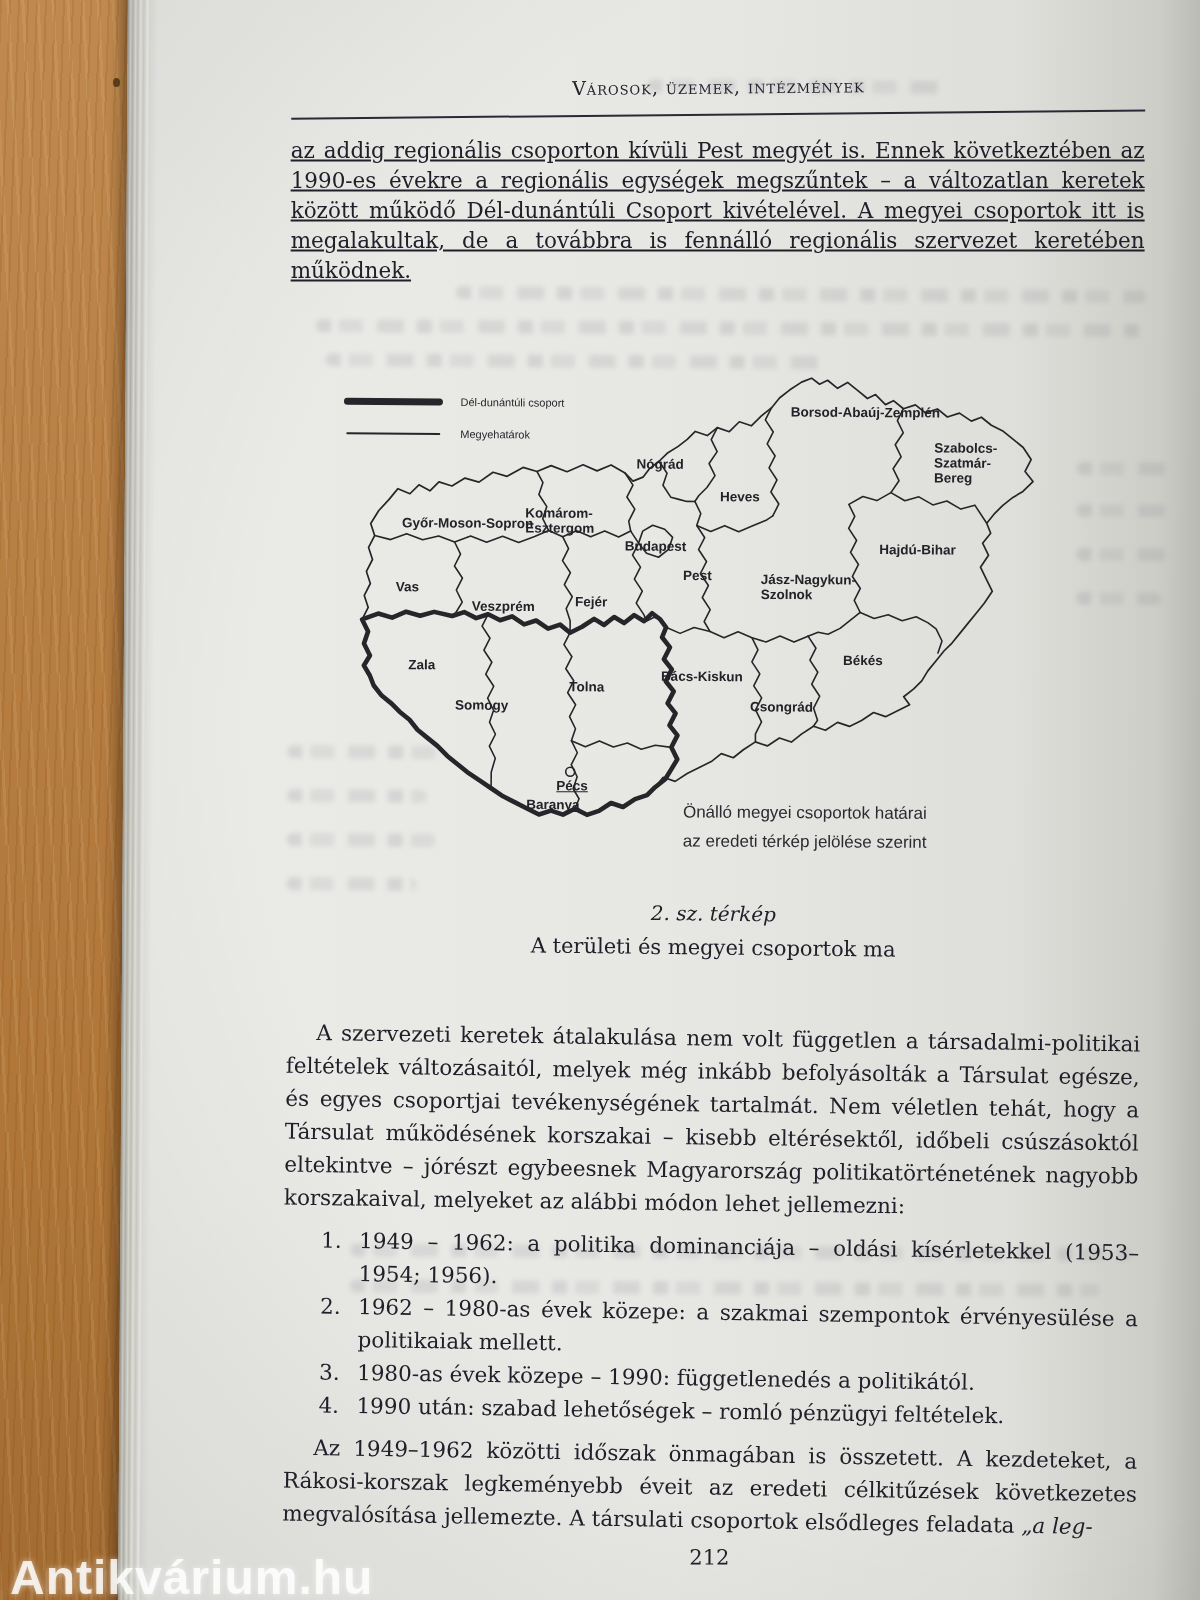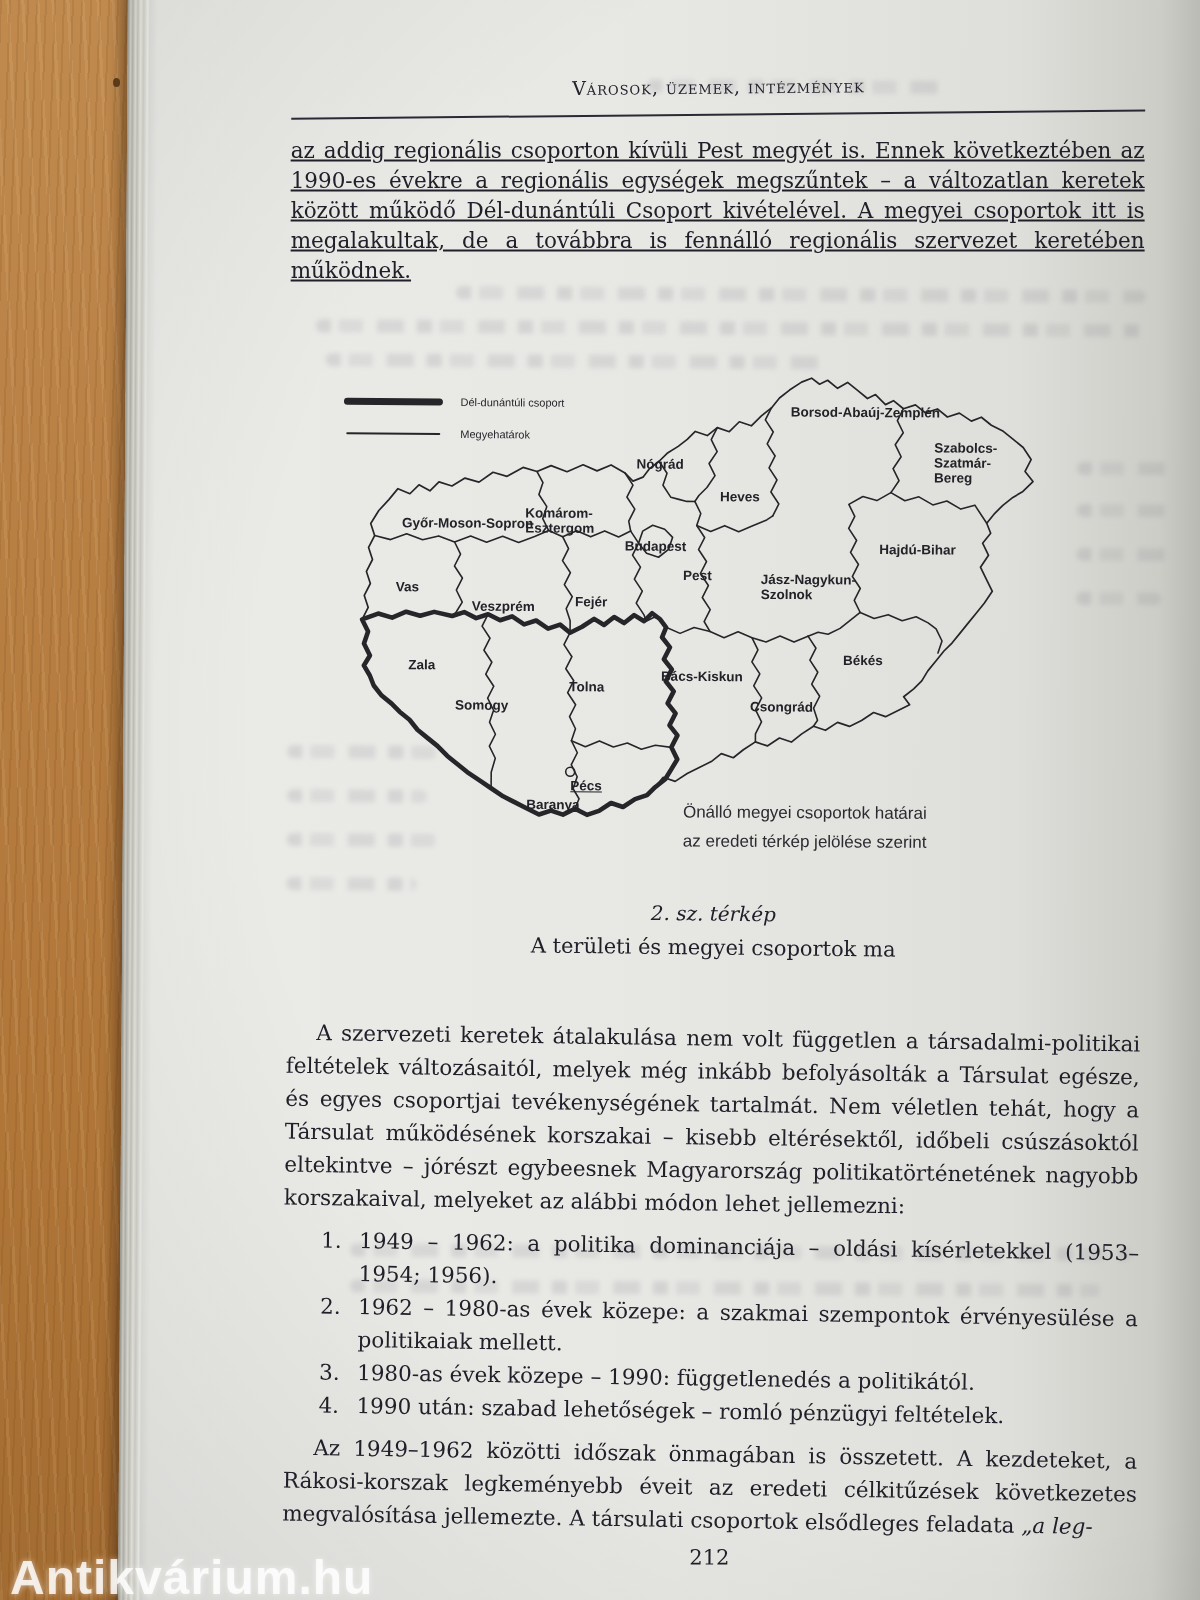--- a/index.html
+++ b/index.html
@@ -41,21 +41,21 @@
   .pageno{top:1556px;text-align:center;font-size:21px;}
   .cap1{top:912px;text-align:center;font-style:italic;font-size:20px;transform:rotate(.3deg);}
   .cap2{top:946px;text-align:center;font-size:21px;transform:rotate(.3deg);}
   
   .map{position:absolute;left:202px;top:380px;width:730px;height:478px;}
   .map svg{position:absolute;left:0;top:0;}
   .mlabel{position:absolute;transform:translate(-50%,-50%);font-family:"Liberation Sans",sans-serif;
     font-weight:700;font-size:13.5px;color:#222228;white-space:pre-line;line-height:15px;}
   .legend-label{position:absolute;font-family:"Liberation Sans",sans-serif;font-size:11px;
     color:#26262c;transform:translate(0,-50%);}
-  .city-label{text-decoration:underline;margin-left:14px;}
+  .city-label{text-decoration:underline;}
   .map-note{position:absolute;left:358px;top:428px;font-family:"Liberation Sans",sans-serif;
     font-size:17px;line-height:29px;color:#2a2a30;}
   .watermark{position:absolute;left:10px;top:1550px;font-family:"Liberation Sans",sans-serif;
     font-weight:700;font-size:48px;color:rgba(255,255,255,.82);
     text-shadow:0 0 6px rgba(255,255,255,.55);letter-spacing:1px;}
 </style>
 </head>
 <body>
 
 <div class="wood"></div>

